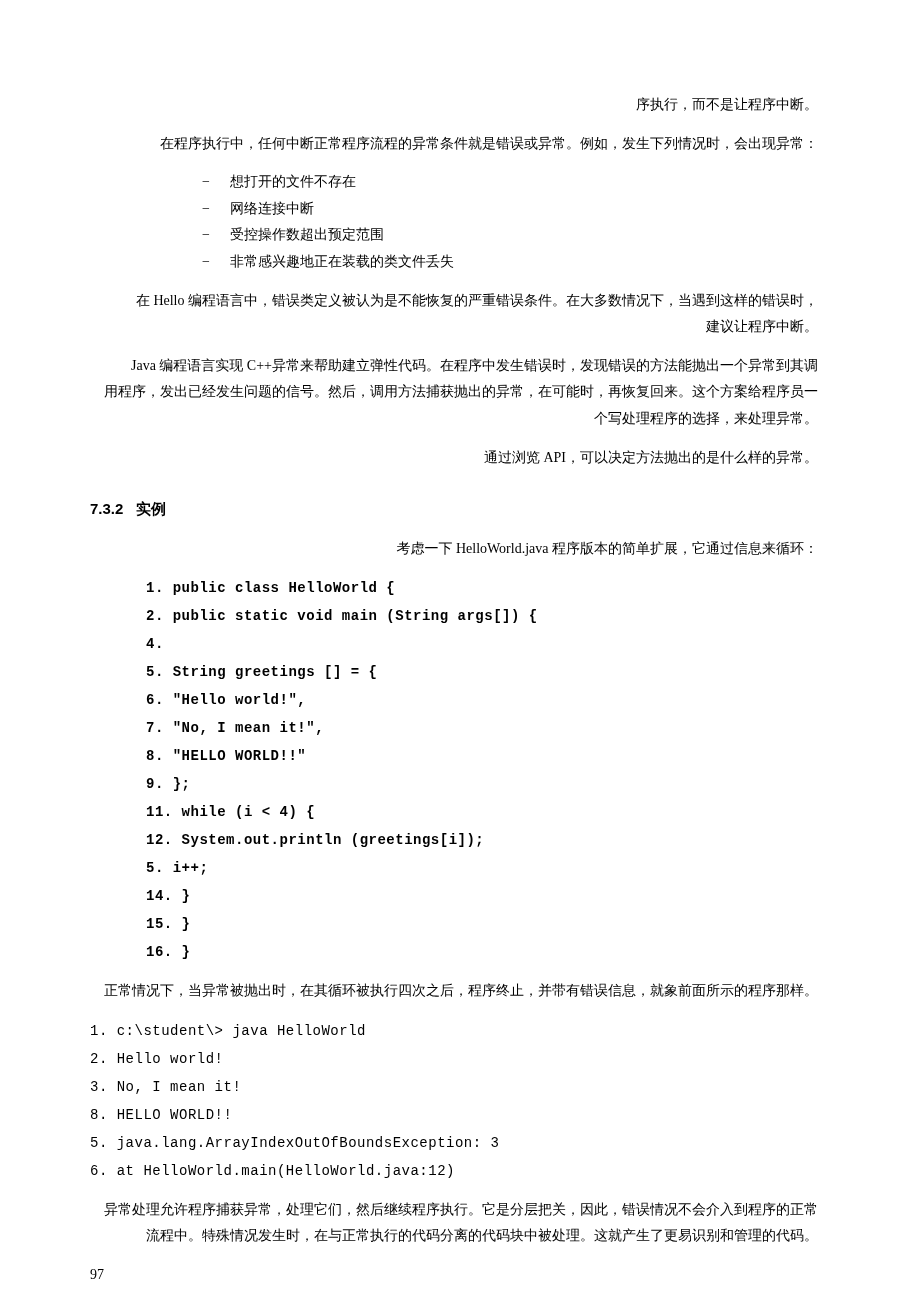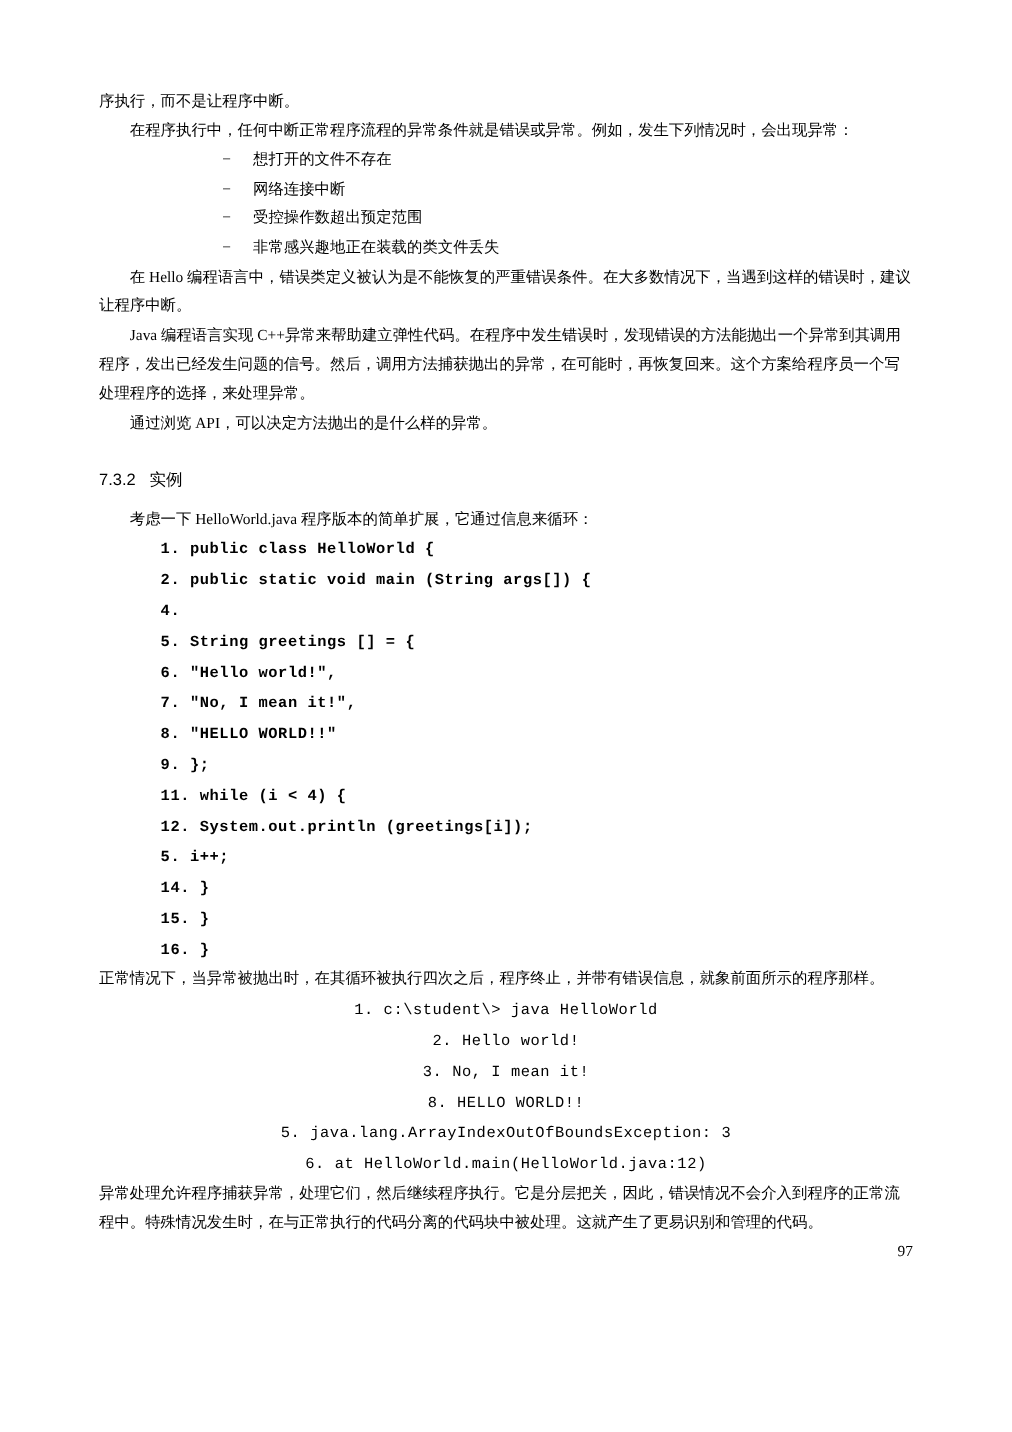--- a/index.html
+++ b/index.html
@@ -7,60 +7,60 @@
       font-size: 14px;
       line-height: 1.9;
       color: #000;
       background: #fff;
       width: 920px;
       margin: 0;
       padding: 80px 90px 40px 90px;
       box-sizing: border-box;
     }
     .paragraph {
-      margin: 0;
+      margin: 12px;
       text-indent: 2em;
+      text-align: right;
     }
     .no-indent {
       text-indent: 0;
     }
     .bullet-item {
       margin: 0;
       padding-left: 8em;
       text-indent: 0;
     }
     .bullet-dash {
       display: inline-block;
       width: 2em;
     }
     .section-heading {
       font-family: "SimHei", "黑体", sans-serif;
-      font-weight: normal;
+      font-weight: bold;
       font-size: 15px;
       margin: 24px 0 8px 0;
     }
     .code-block {
       font-family: "Courier New", monospace;
       margin: 0;
       padding-left: 4em;
       text-indent: 0;
       letter-spacing: 0.5px;
       line-height: 2.0;
       font-weight: bold;
     }
     .code-block-outer {
       font-family: "Courier New", monospace;
       margin: 0;
       text-indent: 0;
       letter-spacing: 0.5px;
       line-height: 2.0;
-      text-align: center;
     }
     .page-number {
-      text-align: right;
+      text-align: left;
       font-size: 14px;
     }
   </style>
 </head>
 <body>
 
 <p class="paragraph no-indent">序执行，而不是让程序中断。</p>
 
 <p class="paragraph">在程序执行中，任何中断正常程序流程的异常条件就是错误或异常。例如，发生下列情况时，会出现异常：</p>
 

